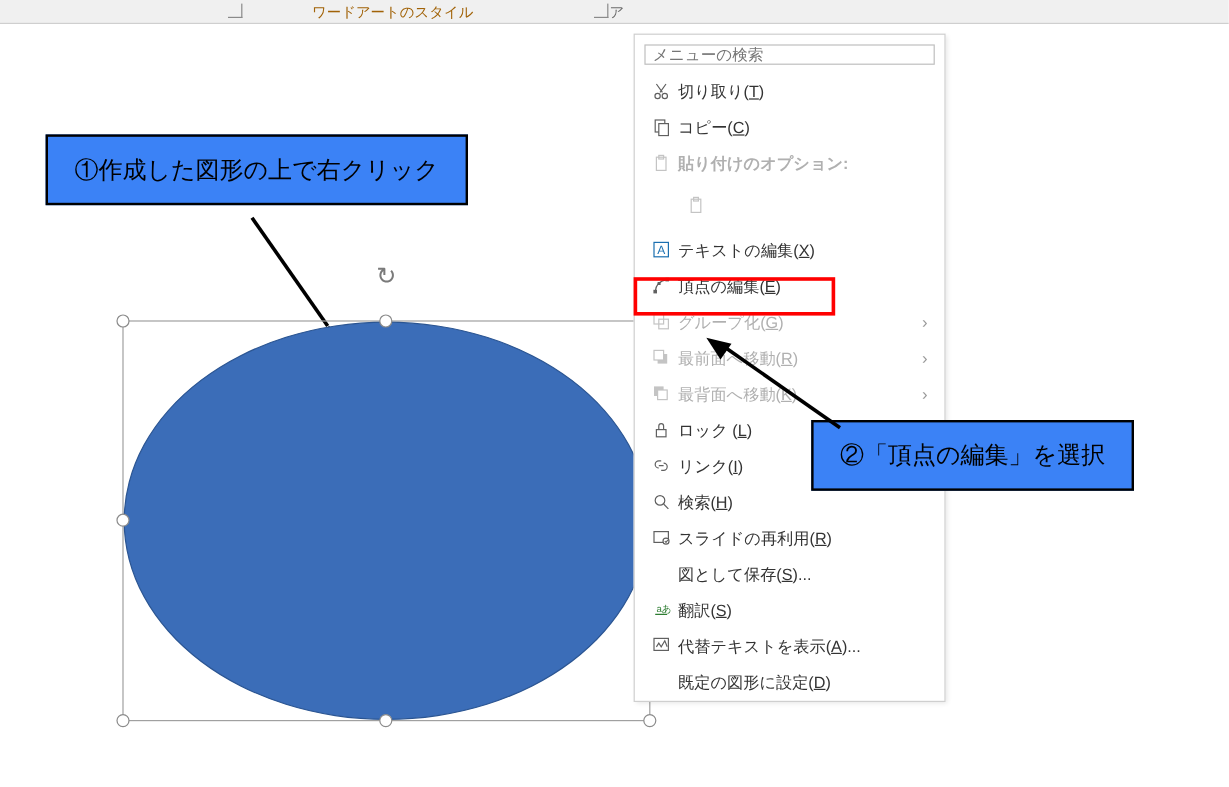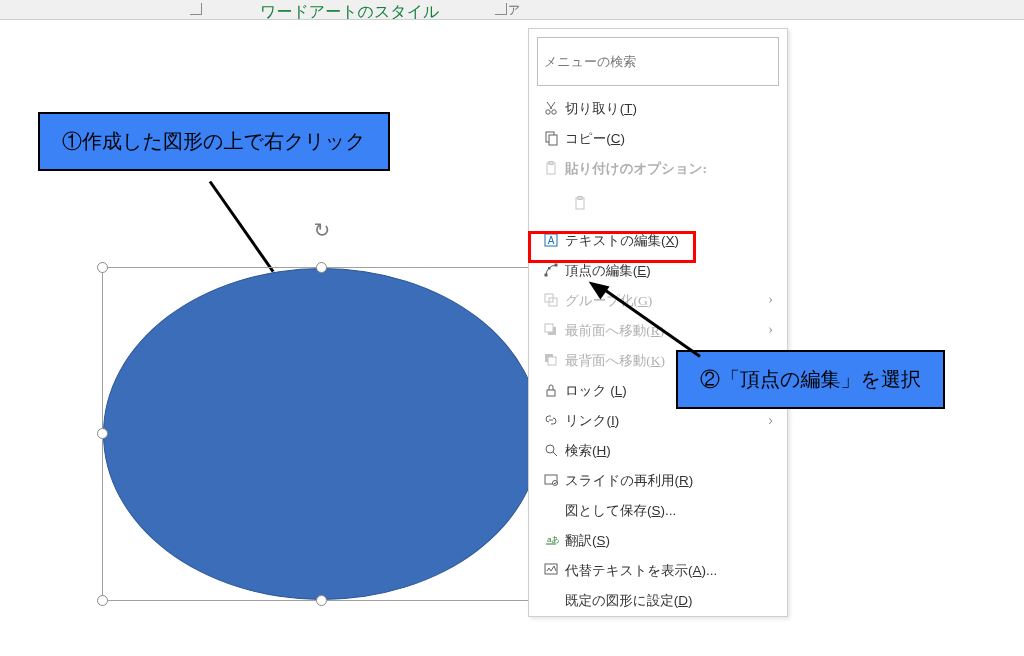--- a/index.html
+++ b/index.html
@@ -15,22 +15,22 @@
     
     .ribbon-area {
       position: absolute;
       top: 0; left: 0; right: 0;
       height: 20px;
       background: #f0f0f0;
       border-bottom: 1px solid #cfcfcf;
     }
     .ribbon-group-label {
       position: absolute;
-      font-size: 16px;
-      color: #15803d;
+      font-size: 12px;
+      color: #a16207;
       top: 2px;
       text-align: right;
     }
     .ribbon-group-label.center { left: 260px; }
     .ribbon-launcher {
       position: absolute;
       width: 12px; height: 12px;
       border-right: 1px solid #8a8a8a;
       border-bottom: 1px solid #8a8a8a;
       top: 3px;
@@ -117,37 +117,37 @@
       position: absolute;
       left: 528px;
       top: 8px;
       width: 260px;
       background: #ffffff;
       border: 1px solid #cfcfcf;
       box-shadow: 2px 2px 4px rgba(0,0,0,0.1);
     }
     .menu-search {
       margin: 8px;
-      padding: 16px 6px;
+      padding: 0 6px;
       width: calc(100% - 16px);
       border: 1px solid #bfbfbf;
       font-size: 13px;
       color: #888;
       background: #ffffff;
     }
     .menu-item {
       display: flex;
       align-items: flex-start;
       padding: 6px 8px;
       font-size: 13.5px;
       color: #333;
       min-height: 30px;
       position: relative;
     }
-    .menu-item.disabled { color: #b0b0b0; font-family: Liberation Serif, serif; }
+    .menu-item.disabled { color: #b0b0b0; }
     .menu-item .icon-slot {
       width: 28px;
       display: flex;
       justify-content: center;
       align-items: center;
       color: #606060;
       font-size: 16px;
       flex-shrink: 0;
     }
     .menu-item.disabled .icon-slot { color: #c4c4c4; }

